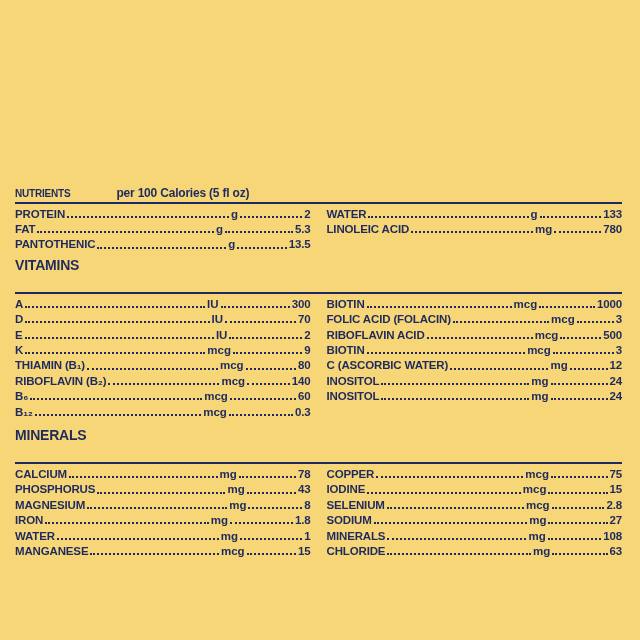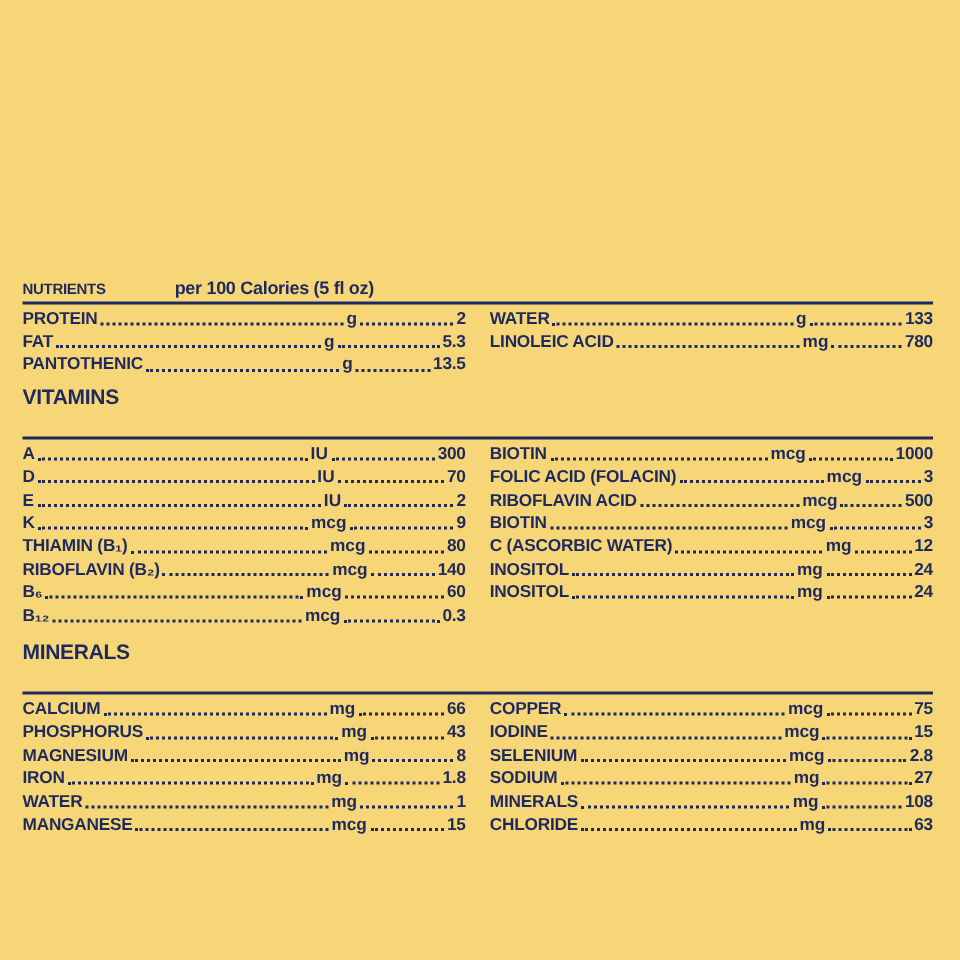--- a/index.html
+++ b/index.html
@@ -224,21 +224,21 @@
     <div class="sec minerals">MINERALS</div>
 
     <div class="cols">
       <div class="col">
 
           <div class="row">
             <span class="lbl">CALCIUM</span>
             <span class="leader l1"></span>
             <span class="unit">mg</span>
             <span class="leader l2"></span>
-            <span class="val">66</span>
+            <span class="val">78</span>
           </div>
 
           <div class="row">
             <span class="lbl">PHOSPHORUS</span>
             <span class="leader l1"></span>
             <span class="unit">mg</span>
             <span class="leader l2"></span>
             <span class="val">43</span>
           </div>
 

